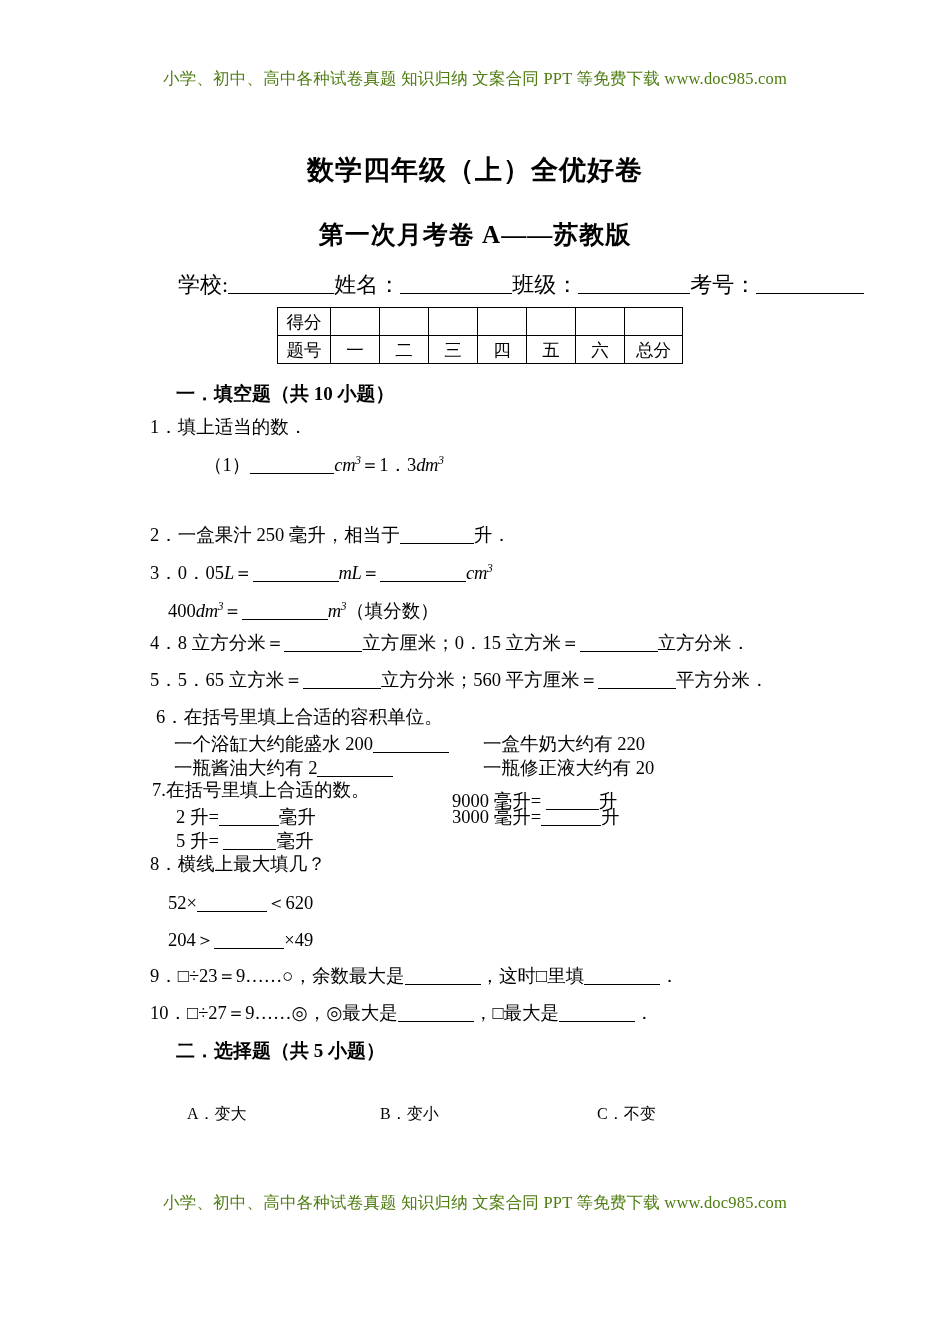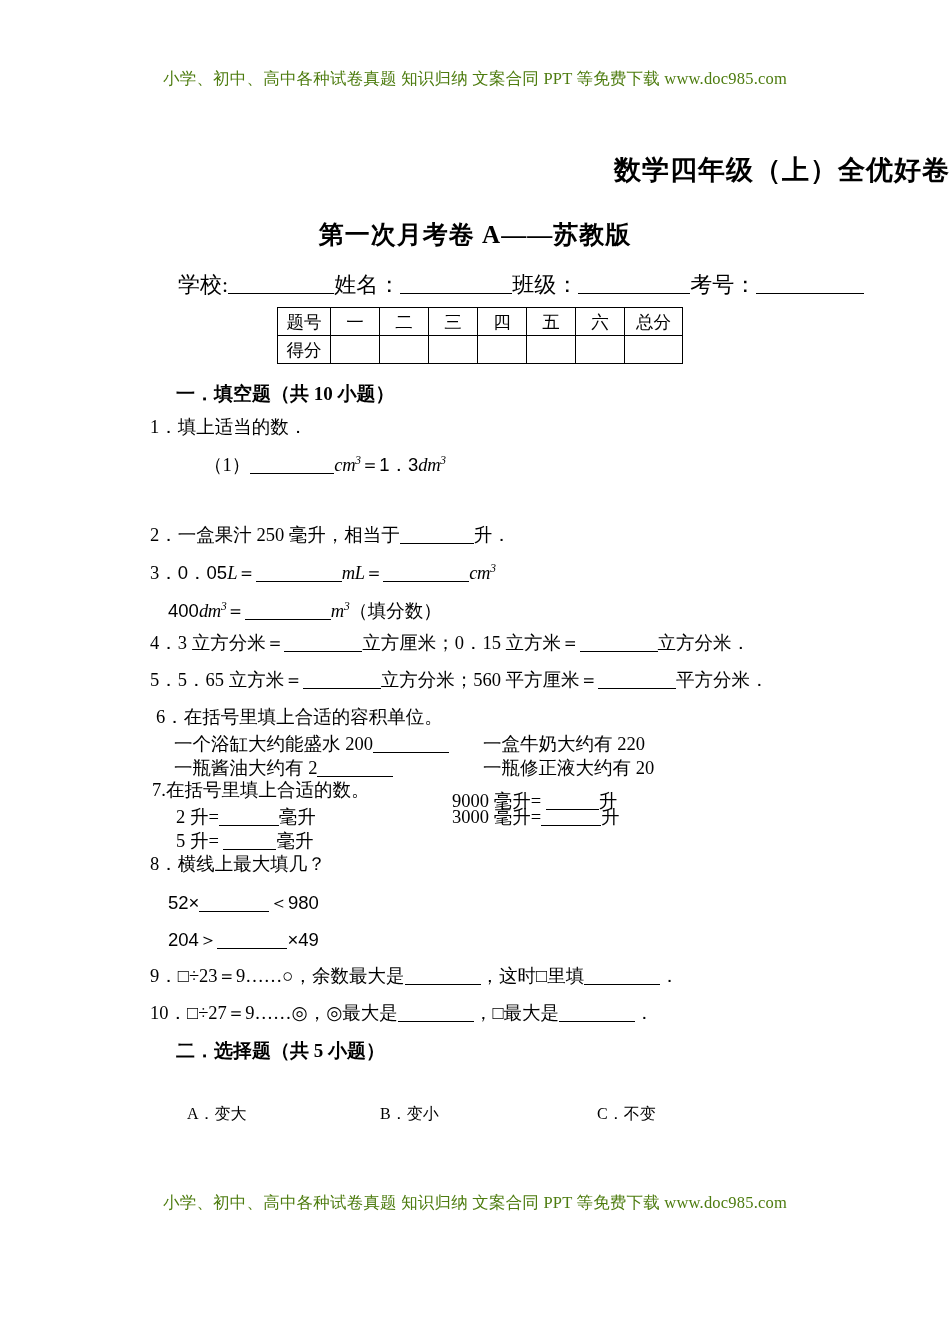--- a/index.html
+++ b/index.html
@@ -25,21 +25,21 @@
     color:#4d7c0f;
     letter-spacing:0.2px;
     white-space:nowrap;
   }
   .wm-top { top:68px; }
   .wm-bot { top:1192px; }
 
   
   .title1 {
     position:absolute; left:0; width:950px; top:152px;
-    text-align:right;
+    text-align:center;
     font-family:Liberation Sans, sans-serif;
     font-weight:bold;
     font-size:27px;
     letter-spacing:1px;
   }
   .title2 {
     position:absolute; left:0; width:950px; top:218px;
     text-align:center;
     font-family:"Liberation Serif","DejaVu Serif",serif;
     font-weight:bold;
@@ -96,60 +96,60 @@
     font-size:18.5px;
     white-space:nowrap;
   }
 
   
   .bl { display:inline-block; border-bottom:1px solid #000; height:1.05em; vertical-align:-3px; }
 
   
   .u { font-family:"Liberation Serif","DejaVu Serif",serif; font-style:italic; letter-spacing:-0.3px; }
   .u sup { font-size:0.62em; vertical-align:super; font-style:italic; }
-  .num { font-family:Liberation Sans, sans-serif; }
+  .num { font-family:Liberation Serif, serif; }
 
   .opt { position:absolute; font-size:16px; white-space:nowrap;font-family:Liberation Serif, serif; }
 </style>
 </head>
 <body>
 
 <div class="page">
 
   <div class="wm wm-top">小学、初中、高中各种试卷真题 知识归纳 文案合同 PPT 等免费下载  www.doc985.com</div>
 
   <div class="title1">数学四年级（上）全优好卷</div>
   <div class="title2">第一次月考卷 A——苏教版</div>
 
   <div class="idline">
     <span>学校:</span><span class="blank-u" style="width:106px"></span><span>姓名：</span><span class="blank-u" style="width:112px"></span><span>班级：</span><span class="blank-u" style="width:112px"></span><span>考号：</span><span class="blank-u" style="width:108px"></span>
   </div>
 
   <table class="scoretable">
     <tbody>
         <tr>
+      <td class="first">得分</td>
+      <td></td>
+      <td></td>
+      <td></td>
+      <td></td>
+      <td></td>
+      <td></td>
+      <td class="last"></td>
+    </tr>
+    <tr>
       <td class="first">题号</td>
       <td>一</td>
       <td>二</td>
       <td>三</td>
       <td>四</td>
       <td>五</td>
       <td>六</td>
       <td class="last">总分</td>
     </tr>
-    <tr>
-      <td class="first">得分</td>
-      <td></td>
-      <td></td>
-      <td></td>
-      <td></td>
-      <td></td>
-      <td></td>
-      <td class="last"></td>
-    </tr>
   </tbody>
     </table>
 
   <div class="sec" style="top:381px">一．填空题（共 10 小题）</div>
 
   <div class="q" style="left:150px; top:417px">
     <span>1．</span><span>填上适当的数．</span>
   </div>
   <div class="sub" style="left:204px; top:452px">
     <span>（1）</span><span class="bl" style="width:84px"></span><span class="u"><span>cm</span><sup>3</sup></span><span class="num">＝1．3</span><span class="u"><span>dm</span><sup>3</sup></span>
@@ -160,21 +160,21 @@
   </div>
 
   <div class="q" style="left:150px; top:562px">
     <span>3．</span><span class="num">0．05</span><span class="u">L</span><span>＝</span><span class="bl" style="width:86px"></span><span class="u">mL</span><span>＝</span><span class="bl" style="width:86px"></span><span class="u"><span>cm</span><sup>3</sup></span>
   </div>
   <div class="sub" style="left:168px; top:598px">
     <span class="num">400</span><span class="u"><span>dm</span><sup>3</sup></span><span>＝</span><span class="bl" style="width:86px"></span><span class="u"><span>m</span><sup>3</sup></span><span>（填分数）</span>
   </div>
 
   <div class="q" style="left:150px; top:633px">
-    <span>4．</span><span>3 立方分米＝</span><span class="bl" style="width:78px"></span><span>立方厘米；0．15 立方米＝</span><span class="bl" style="width:78px"></span><span>立方分米．</span>
+    <span>4．</span><span>8 立方分米＝</span><span class="bl" style="width:78px"></span><span>立方厘米；0．15 立方米＝</span><span class="bl" style="width:78px"></span><span>立方分米．</span>
   </div>
 
   <div class="q" style="left:150px; top:670px">
     <span>5．</span><span>5．65 立方米＝</span><span class="bl" style="width:78px"></span><span>立方分米；560 平方厘米＝</span><span class="bl" style="width:78px"></span><span>平方分米．</span>
   </div>
 
   <div class="q" style="left:156px; top:707px">
     <span>6．</span><span>在括号里填上合适的容积单位。</span>
   </div>
   <div class="sub" style="left:174px; top:731px">
@@ -203,21 +203,21 @@
     <span>5 升= </span><span class="bl" style="width:53px"></span><span>毫升</span>
   </div>
   <div class="sub" style="left:452px; top:788px">
     <span>9000 毫升= </span><span class="bl" style="width:53px"></span><span>升</span>
   </div>
 
   <div class="q" style="left:150px; top:854px">
     <span>8．</span><span>横线上最大填几？</span>
   </div>
   <div class="sub" style="left:168px; top:890px">
-    <span class="num">52×</span><span class="bl" style="width:70px"></span><span class="num">＜980</span>
+    <span class="num">52×</span><span class="bl" style="width:70px"></span><span class="num">＜620</span>
   </div>
   <div class="sub" style="left:168px; top:927px">
     <span class="num">204＞</span><span class="bl" style="width:70px"></span><span class="num">×49</span>
   </div>
 
   <div class="q" style="left:150px; top:966px">
     <span>9．</span><span>□÷23＝9……○，余数最大是</span><span class="bl" style="width:76px"></span><span>，这时□里填</span><span class="bl" style="width:76px"></span><span>．</span>
   </div>
 
   <div class="q" style="left:150px; top:1003px">

